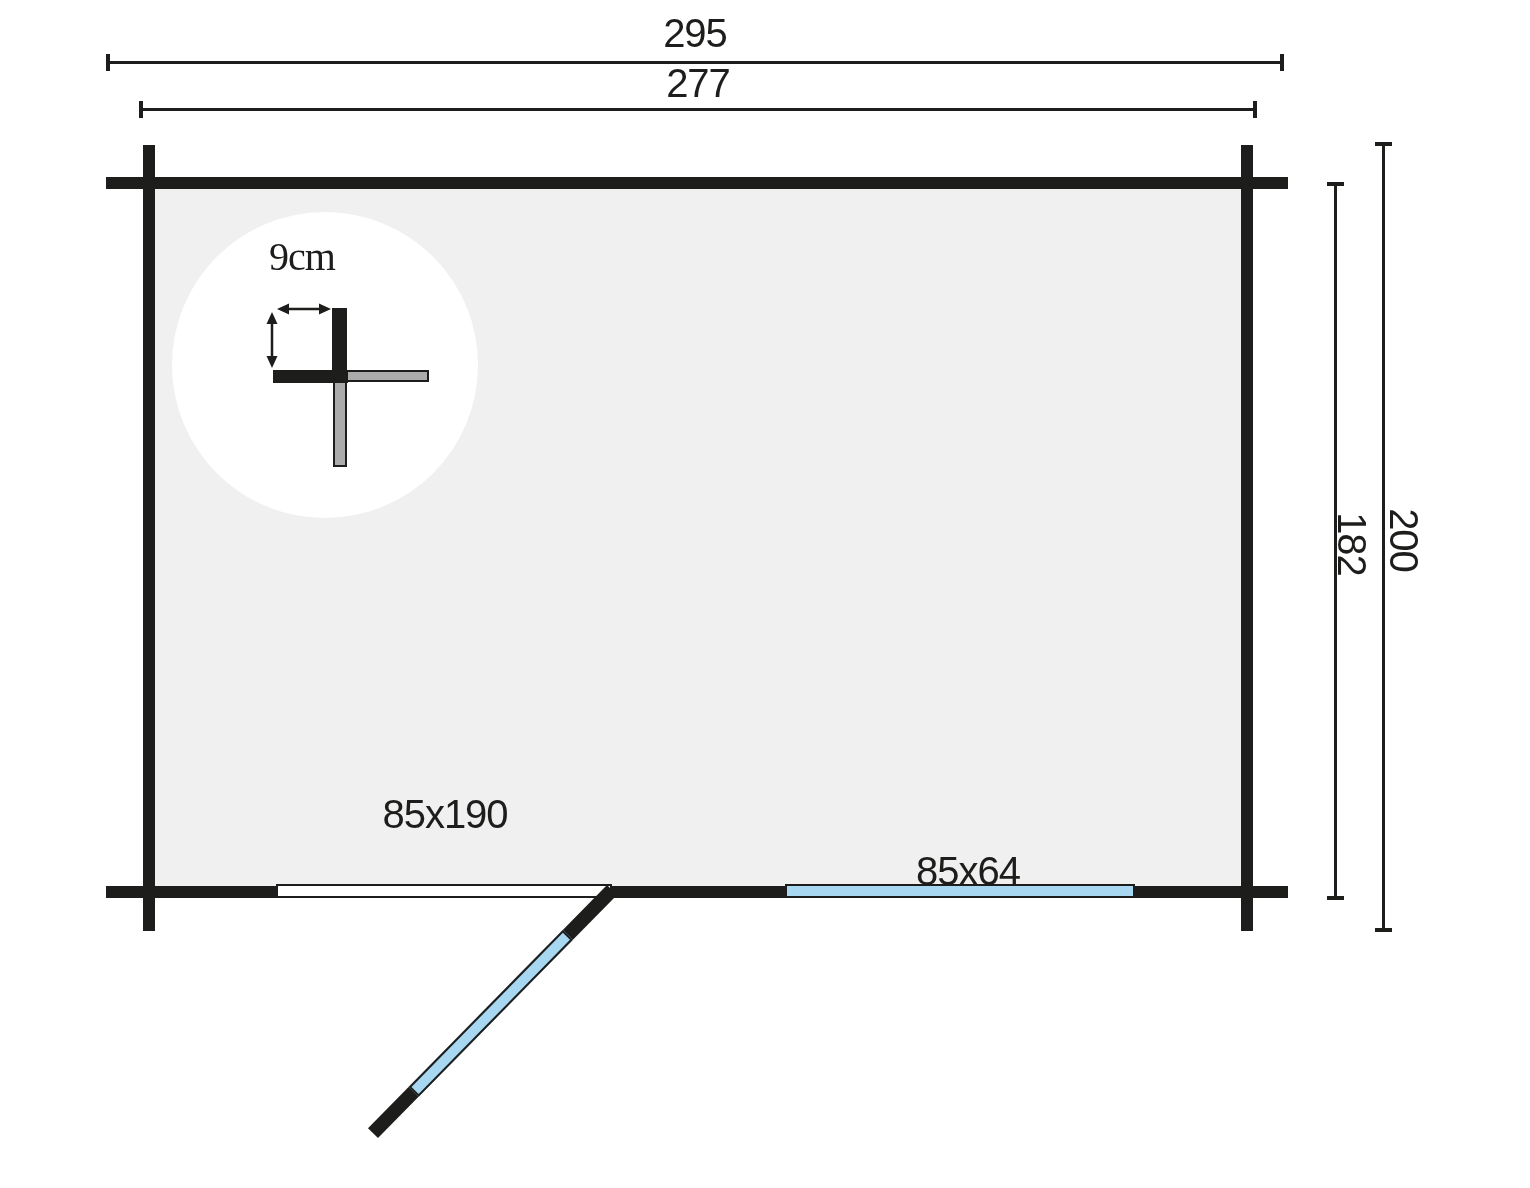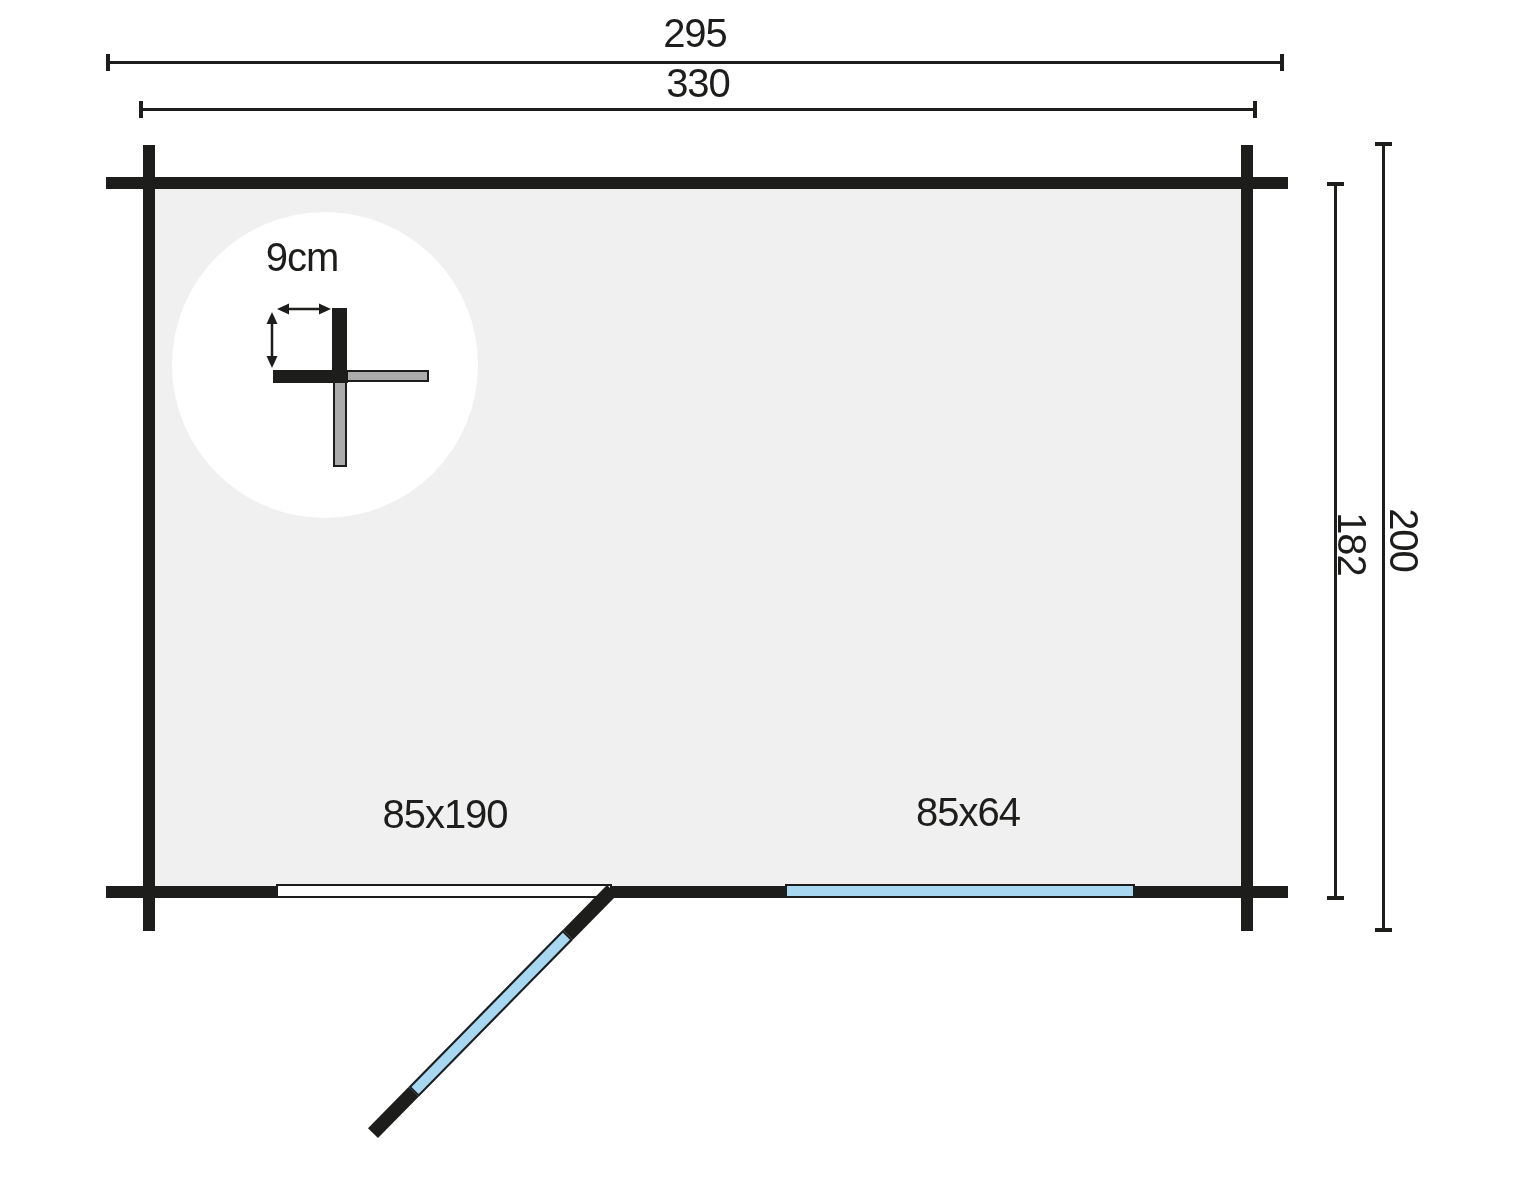--- a/index.html
+++ b/index.html
@@ -72,22 +72,22 @@
     color: var(--line, #1d1d1b); white-space: nowrap;
     transform: translateX(-50%);
     z-index: 5;
   }
   .lbl.rot { transform: translate(-50%, -50%) rotate(90deg); }
   .lbl-295    { left: 695px;  top: 13px; text-align: right; }
   .lbl-277    { left: 698px;  top: 63px; }
   .lbl-182    { left: 1352px; top: 544px; }
   .lbl-200    { left: 1404px; top: 540px; }
   .lbl-door   { left: 445px;  top: 794px; }
-  .lbl-window { left: 968px;  top: 792px; }
-  .lbl-9cm    { left: 302px;  top: 237px; }
+  .lbl-window { left: 968px;  top: 851px; }
+  .lbl-9cm    { left: 302px;  top: 237px; font-family: Liberation Serif, serif; }
 
   
   .detail-circle {
     left: 172px; top: 212px; width: 306px; height: 306px;
     border-radius: 50%; background: #ffffff; z-index: 1;
   }
   .log-gray {
     background: var(--log, #ababab); border: 2px solid var(--line, #1d1d1b);
     box-sizing: border-box; z-index: 2;
   }
@@ -135,21 +135,21 @@
     <div class="bar-v"></div>
     <div class="tick-b"></div>
   </div>
   <div class="abs dim dim-200">
     <div class="tick-t"></div>
     <div class="bar-v"></div>
     <div class="tick-b"></div>
   </div>
 
   <div class="lbl lbl-295">295</div>
-  <div class="lbl lbl-277">330</div>
+  <div class="lbl lbl-277">277</div>
   <div class="lbl rot lbl-182">182</div>
   <div class="lbl rot lbl-200">200</div>
   <div class="lbl lbl-door">85x190</div>
   <div class="lbl lbl-window">85x64</div>
 
   <div class="abs detail-circle"></div>
   <div class="lbl lbl-9cm">9cm</div>
   <div class="abs log-gray log-gray-v"></div>
   <div class="abs log-gray log-gray-h"></div>
   <div class="abs log-black log-black-v"></div>

